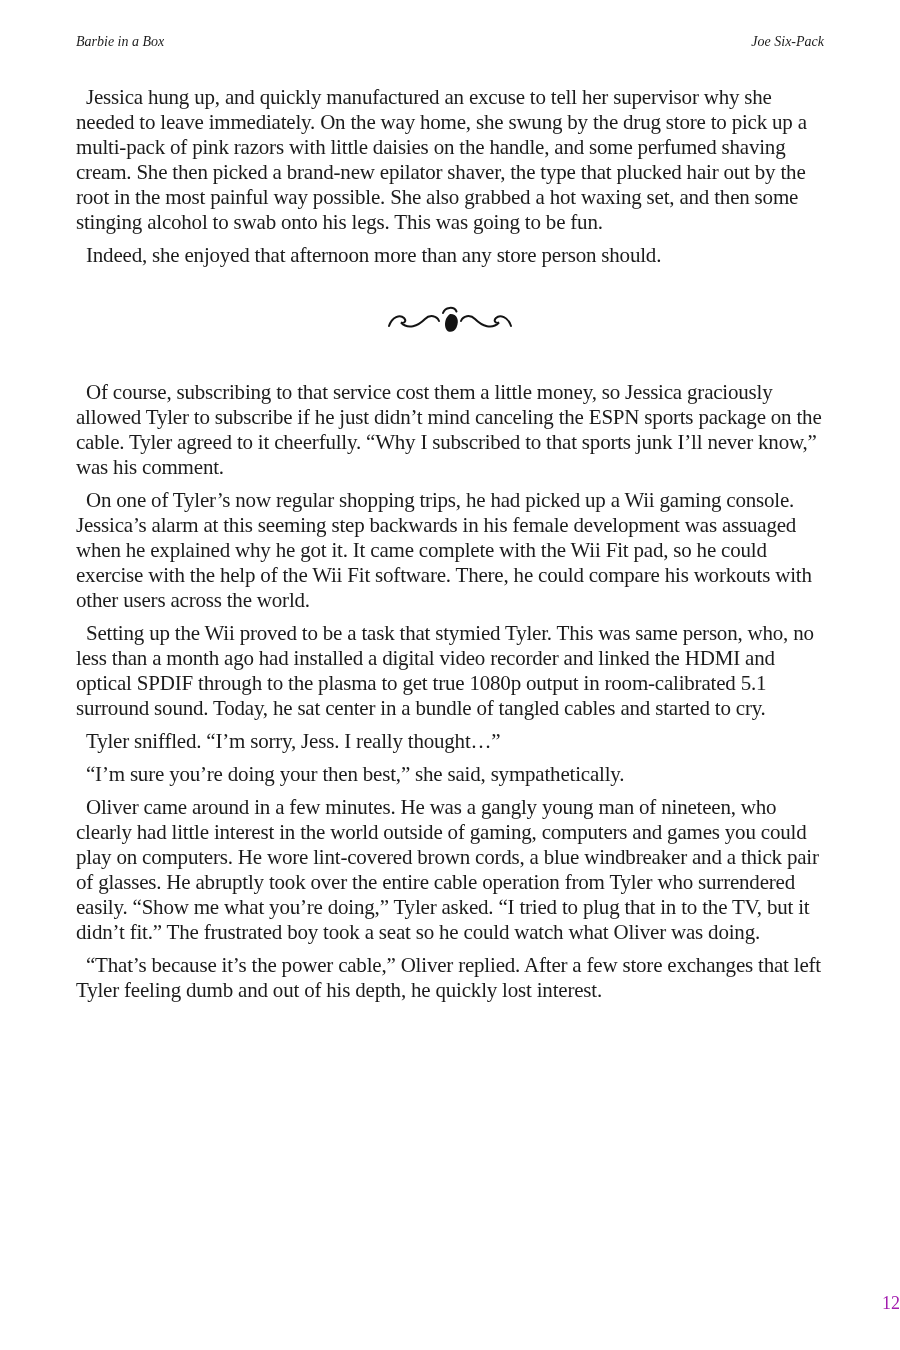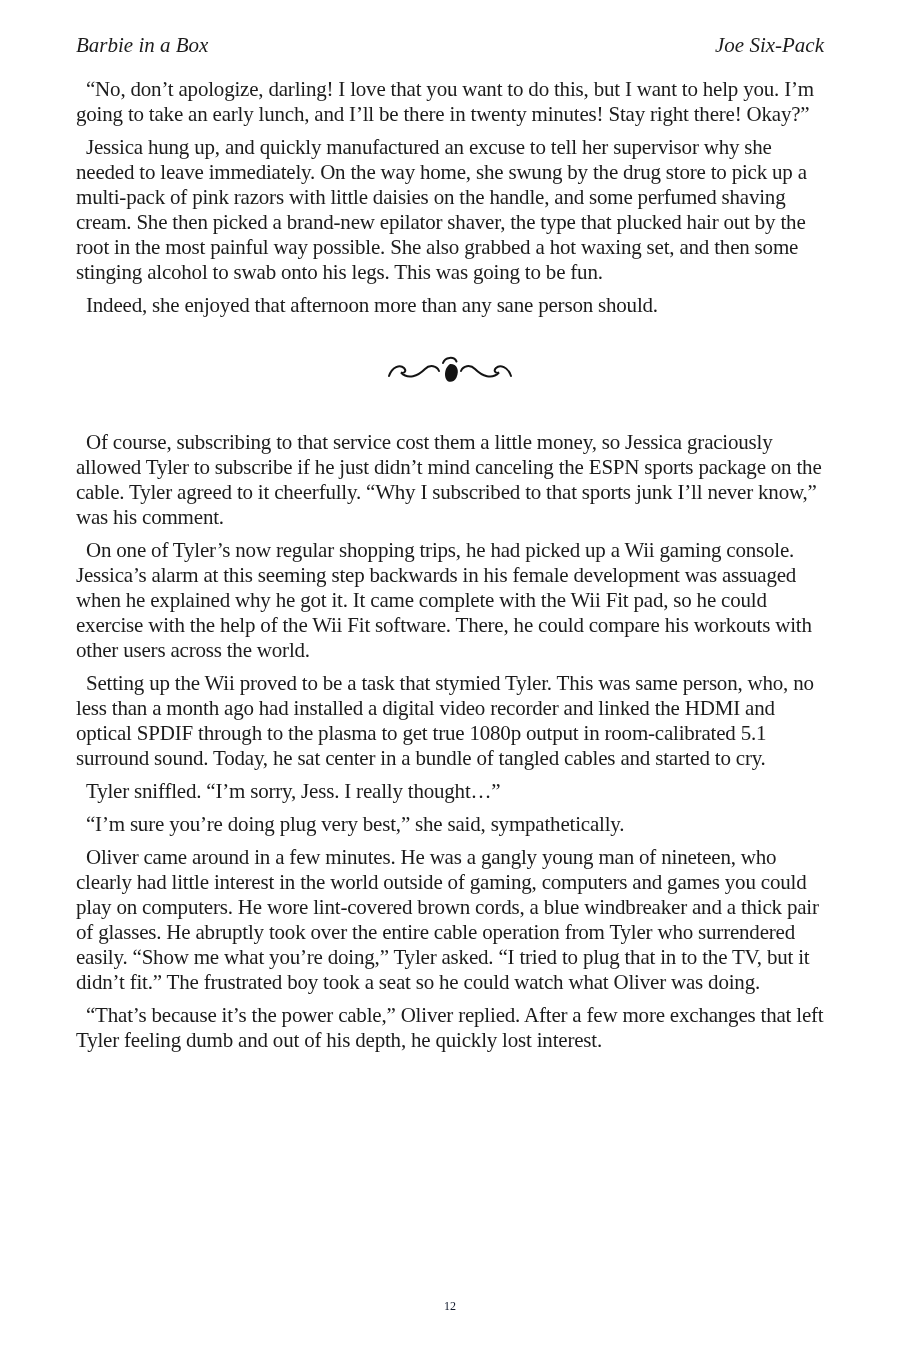--- a/index.html
+++ b/index.html
@@ -13,78 +13,77 @@
   }
   .page {
     padding: 34px 76px 0 76px;
     box-sizing: border-box;
   }
   .running-header {
     display: flex;
     justify-content: space-between;
     align-items: baseline;
     font-style: italic;
-    font-size: 21px;
+    font-size: 14px;
     line-height: 1.1;
-    margin-bottom: 20px;
+    margin-bottom: 36px;
     gap: 6px;
   }
   .body-text p {
     font-size: 21px;
     line-height: 25px;
     letter-spacing: -0.2px;
     text-indent: 10px;
     text-align: left;
     margin: 0 0 8px 0;
   }
   .scene-break {
     text-align: center;
     margin: 36px 0 40px 0;
     height: 36px;
   }
   .scene-break svg { display: inline-block; }
   .page-number {
     position: absolute;
     left: 0; bottom: 36px;
     width: 100%;
-    text-align: center;
-    font-size: 12px;
-    color: #0f172a;
+    text-align: right;
+    font-size: 18px;
+    color: #a21caf;
   }
 </style>
 </head>
 <body>
 
 <div class="page">
 
   <div class="running-header">
     <span>Barbie in a Box</span>
     <span>Joe Six-Pack</span>
   </div>
 
   <div class="body-text">
-    <p>“No, don’t apologize, darling! I love that you want to do this, but I want to help you. I’m going to take an early lunch, and I’ll be there in twenty minutes! Stay right there! Okay?”</p>
     <p>Jessica hung up, and quickly manufactured an excuse to tell her supervisor why she needed to leave immediately. On the way home, she swung by the drug store to pick up a multi-pack of pink razors with little daisies on the handle, and some perfumed shaving cream. She then picked a brand-new epilator shaver, the type that plucked hair out by the root in the most painful way possible. She also grabbed a hot waxing set, and then some stinging alcohol to swab onto his legs. This was going to be fun.</p>
-    <p>Indeed, she enjoyed that afternoon more than any sane person should.</p>
+    <p>Indeed, she enjoyed that afternoon more than any store person should.</p>
 
     <div class="scene-break">
       <svg width="132" height="36" viewBox="0 0 132 36" aria-hidden="true">
         <g fill="none" stroke="#141414" stroke-width="2" stroke-linecap="round">
           <path d="M5 22 C8 13, 16 10, 20 14 C23 17, 20 20, 17 18.5 C24 26, 34 22, 41 15 C46 10, 53 12, 55 17"></path>
           <path d="M127 22 C124 13, 116 10, 112 14 C109 17, 112 20, 115 18.5 C108 26, 98 22, 91 15 C86 10, 79 12, 77 17"></path>
           <path d="M59 9 C61 3, 70 2, 72.5 7.5"></path>
         </g>
         <path d="M66 10 C72.5 9.5, 76 16, 72.5 23.5 C70.5 28.5, 64 29.5, 62 25 C60 20.5, 61 13.5, 66 10 Z" fill="#141414"></path>
       </svg>
     </div>
 
     <p>Of course, subscribing to that service cost them a little money, so Jessica graciously allowed Tyler to subscribe if he just didn’t mind canceling the ESPN sports package on the cable. Tyler agreed to it cheerfully. “Why I subscribed to that sports junk I’ll never know,” was his comment.</p>
     <p>On one of Tyler’s now regular shopping trips, he had picked up a Wii gaming console. Jessica’s alarm at this seeming step backwards in his female development was assuaged when he explained why he got it. It came complete with the Wii Fit pad, so he could exercise with the help of the Wii Fit software. There, he could compare his workouts with other users across the world.</p>
     <p>Setting up the Wii proved to be a task that stymied Tyler. This was same person, who, no less than a month ago had installed a digital video recorder and linked the HDMI and optical SPDIF through to the plasma to get true 1080p output in room-calibrated 5.1 surround sound. Today, he sat center in a bundle of tangled cables and started to cry.</p>
     <p>Tyler sniffled. “I’m sorry, Jess. I really thought…”</p>
-    <p>“I’m sure you’re doing plug very best,” she said, sympathetically.</p>
+    <p>“I’m sure you’re doing your then best,” she said, sympathetically.</p>
     <p>Oliver came around in a few minutes. He was a gangly young man of nineteen, who clearly had little interest in the world outside of gaming, computers and games you could play on computers. He wore lint-covered brown cords, a blue windbreaker and a thick pair of glasses. He abruptly took over the entire cable operation from Tyler who surrendered easily. “Show me what you’re doing,” Tyler asked. “I tried to plug that in to the TV, but it didn’t fit.” The frustrated boy took a seat so he could watch what Oliver was doing.</p>
-    <p>“That’s because it’s the power cable,” Oliver replied. After a few more exchanges that left Tyler feeling dumb and out of his depth, he quickly lost interest.</p>
+    <p>“That’s because it’s the power cable,” Oliver replied. After a few store exchanges that left Tyler feeling dumb and out of his depth, he quickly lost interest.</p>
   </div>
 
 </div>
 
 <div class="page-number">12</div>
 
 </body></html>

